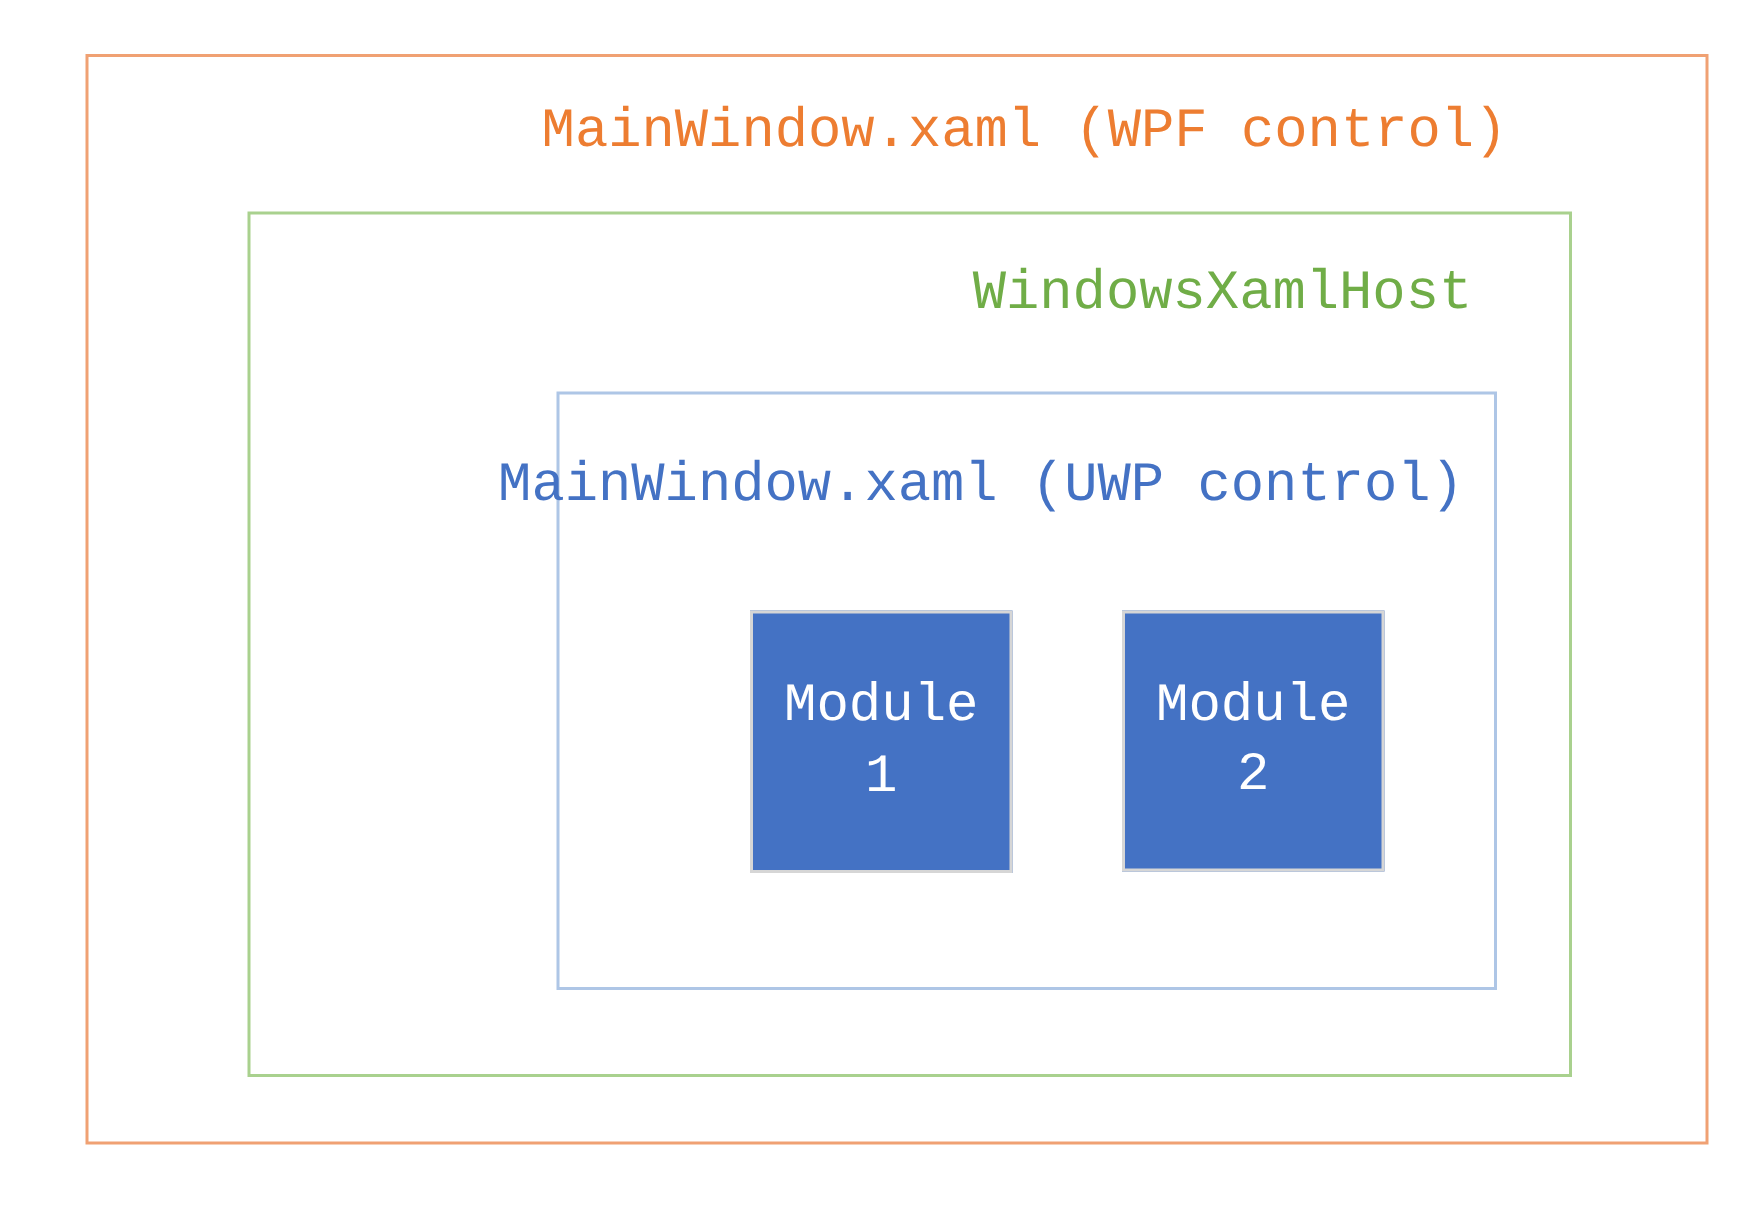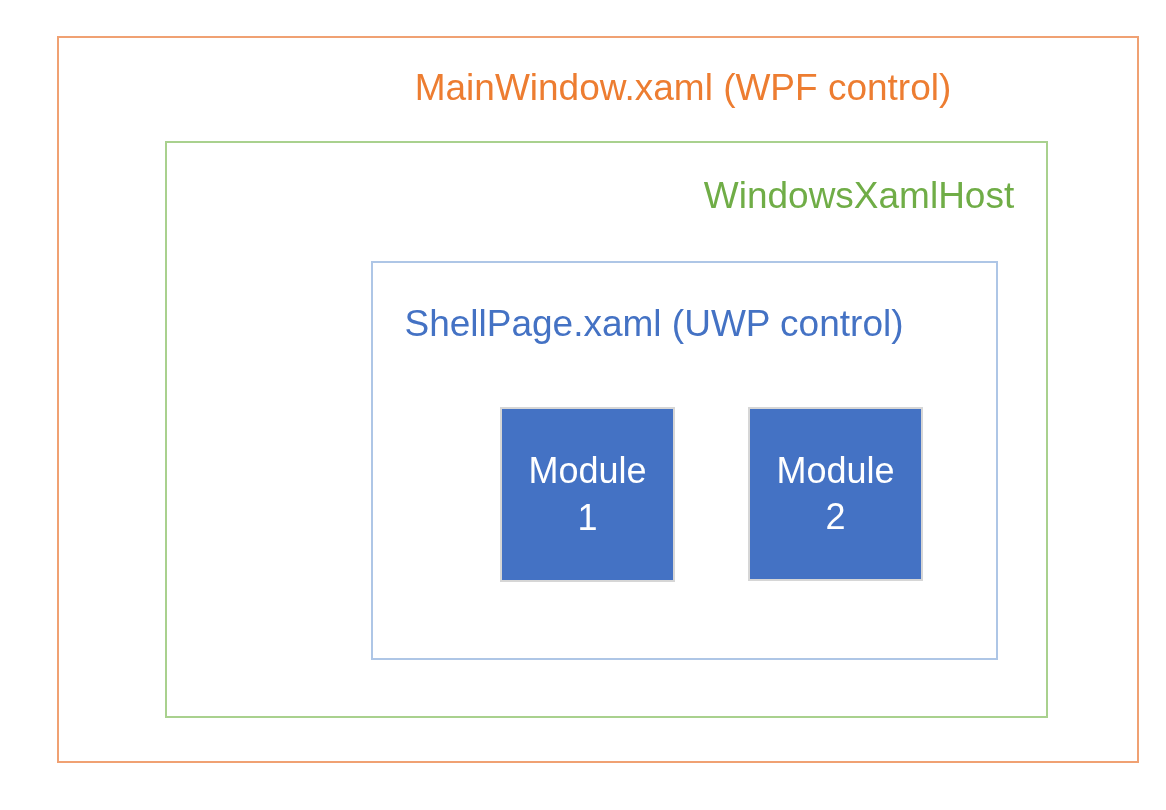--- a/index.html
+++ b/index.html
@@ -12,20 +12,21 @@
     position: relative;
     width: 1166px;
     height: 810px;
     background: #ffffff;
     overflow: hidden;
   }
   .box {
     position: absolute;
     box-sizing: border-box;
     background: transparent;
+    font-family: Liberation Mono, monospace;
   }
   .box-main-window {
     left: 57px;
     top: 36px;
     width: 1082px;
     height: 727px;
     border: 2px solid var(--main-window-border, #F0A173);
   }
   .box-xaml-host {
     left: 106px;
@@ -48,21 +49,21 @@
     font-size: 37px;
     line-height: 1.1;
     letter-spacing: 0px;
   }
   .label-main-window {
     left: 624px;
     top: 30px;
     color: var(--main-window-text, #ED7D31);
   }
   .label-xaml-host {
-    left: 692px;
+    left: 648px;
     top: 33px;
     color: var(--xaml-host-text, #70AD47);
   }
   .label-shell-page {
     left: 281px;
     top: 41px;
     color: var(--shell-page-text, #4472C4);
   }
   .module {
     position: absolute;
@@ -88,21 +89,21 @@
 
 <div class="canvas">
 
   <div class="box box-main-window">
     <div class="diagram-label label-main-window">MainWindow.xaml (WPF control)</div>
 
     <div class="box box-xaml-host">
       <div class="diagram-label label-xaml-host">WindowsXamlHost</div>
 
       <div class="box box-shell-page">
-        <div class="diagram-label label-shell-page">ShellPage.xaml (UWP control)</div>
+        <div class="diagram-label label-shell-page">MainWindow.xaml (UWP control)</div>
 
         <div class="module module-1">
           <span>Module</span>
           <span>1</span>
         </div>
 
         <div class="module module-2">
           <span>Module</span>
           <span>2</span>
         </div>

